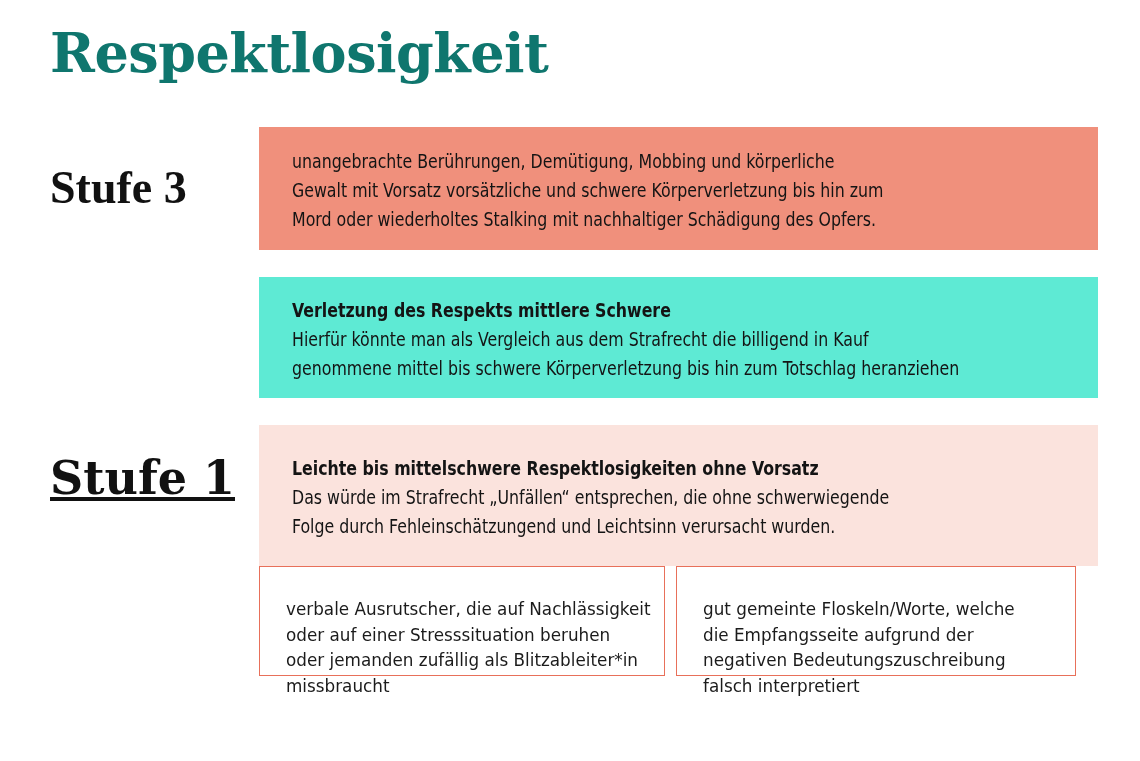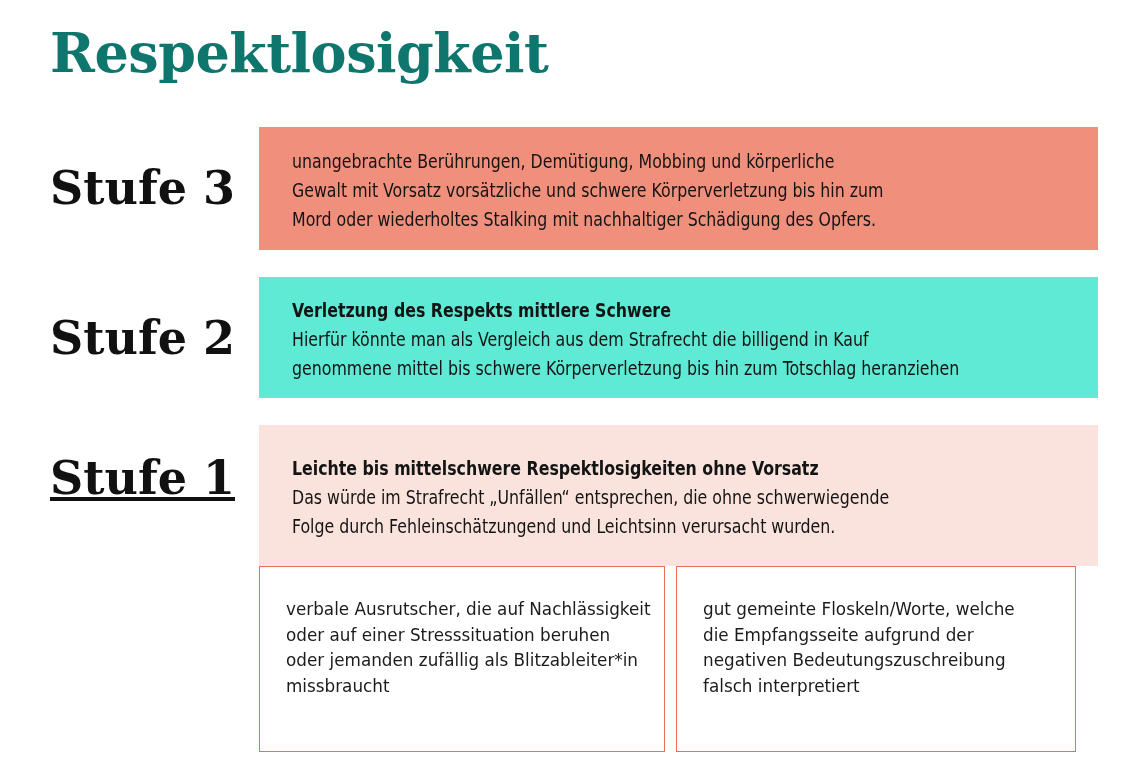--- a/index.html
+++ b/index.html
@@ -39,21 +39,21 @@
     position: absolute;
     left: 50px;
     width: 200px;
     font-family: "DejaVu Serif", "Liberation Serif", serif;
     font-weight: 700;
     font-size: 46px;
     line-height: 1;
     color: #111111;
     white-space: nowrap;
   }
-  .stufe-label.l3 { top: 165px; }
+  .stufe-label.l3 { top: 165px; font-family: Liberation Serif, serif; }
   .stufe-label.l2 { top: 315px; }
   .stufe-label.l1 { top: 455px; text-decoration: underline; }
 
   
   .level-bar {
     position: absolute;
     left: 259px;
     width: 839px;
     box-sizing: border-box;
     padding: 4px 16px 0 33px;
@@ -87,21 +87,21 @@
     transform-origin: left center;
   }
   .bar-line.bold {
     font-weight: 700;
   }
 
   
   .note-box {
     position: absolute;
     top: 566px;
-    height: 186px;
+    height: 110px;
     box-sizing: border-box;
     border: 1.5px solid #e8705a;
     background: #ffffff;
     padding: 30px 18px 0 26px;
   }
   .note-box.left {
     left: 259px;
     width: 406px;
   }
   .note-box.right {
@@ -125,21 +125,20 @@
 
   <div class="title">Respektlosigkeit</div>
 
   <div class="stufe-label l3">Stufe 3</div>
   <div class="level-bar l3">
     <div class="bar-line">unangebrachte Berührungen, Demütigung, Mobbing und körperliche</div>
     <div class="bar-line">Gewalt mit Vorsatz vorsätzliche und schwere Körperverletzung bis hin zum</div>
     <div class="bar-line">Mord oder wiederholtes Stalking mit nachhaltiger Schädigung des Opfers.</div>
   </div>
 
-  <div class="stufe-label l2">Stufe 2</div>
   <div class="level-bar l2">
     <div class="bar-line bold">Verletzung des Respekts mittlere Schwere</div>
     <div class="bar-line">Hierfür könnte man als Vergleich aus dem Strafrecht die billigend in Kauf</div>
     <div class="bar-line">genommene mittel bis schwere Körperverletzung bis hin zum Totschlag heranziehen</div>
   </div>
 
   <div class="stufe-label l1">Stufe 1</div>
   <div class="level-bar l1">
     <div class="bar-line bold">Leichte bis mittelschwere Respektlosigkeiten ohne Vorsatz</div>
     <div class="bar-line">Das würde im Strafrecht „Unfällen“ entsprechen, die ohne schwerwiegende</div>

